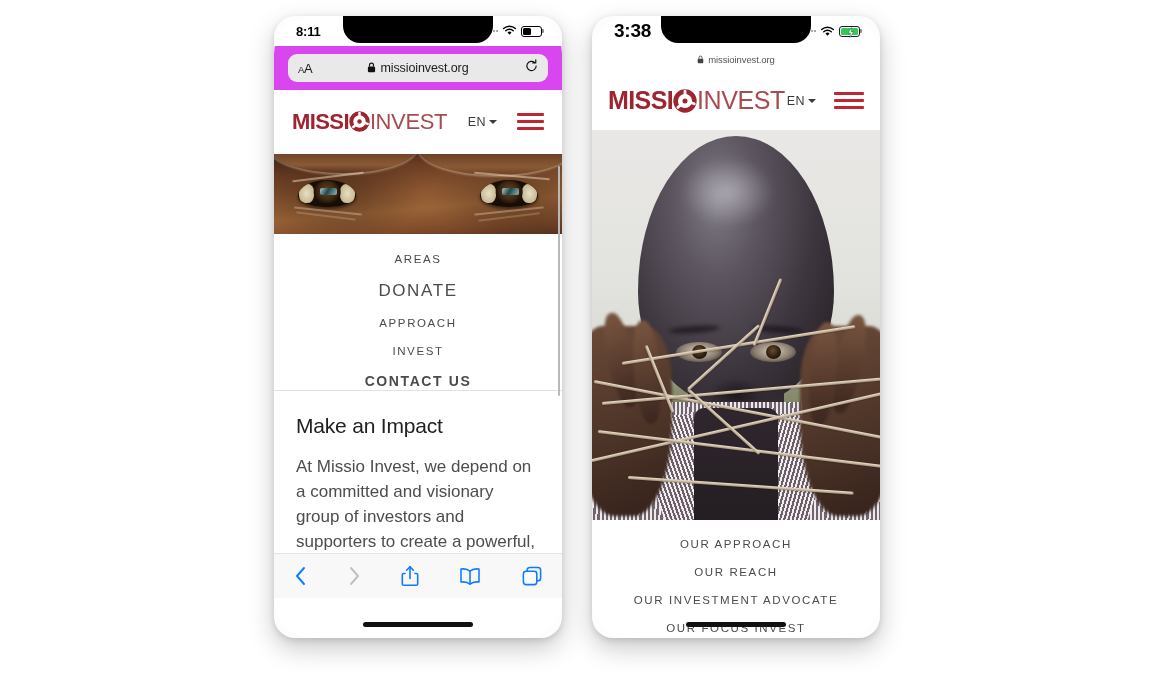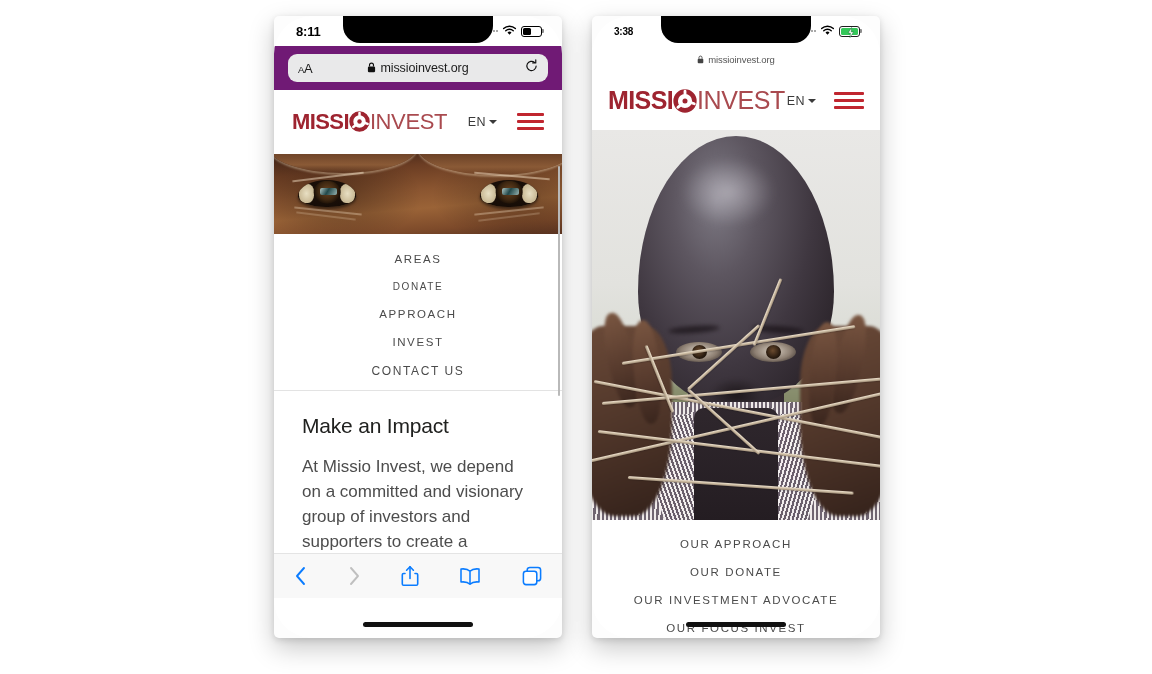--- a/index.html
+++ b/index.html
@@ -12,21 +12,21 @@
   .stage {
     position: relative;
     width: 1152px; height: 674px;
     background: #ffffff;
   }
 
   
   .phone {
     position: absolute;
     background: #fdfdfd;
-    border-radius: 5px;
+    border-radius: 21px;
     box-shadow: 0 10px 26px rgba(0,0,0,0.22), 0 2px 6px rgba(0,0,0,0.12);
     overflow: hidden;
   }
   .phone-inner {
     position: absolute;
     inset: 0;
     border-radius: 38px;
     overflow: hidden;
     background: #ffffff;
   }
@@ -64,21 +64,21 @@
     position:absolute; right:-3px; top:50%;
     transform: translateY(-50%);
     width:1.6px; height:4px; border-radius:0 1px 1px 0;
     background:rgba(0,0,0,0.45);
   }
   .batt .fill { position:absolute; left:1px; top:1px; bottom:1px; border-radius:1.5px; }
 
   
   .safari-urlbar {
     position: absolute; left:0; right:0;
-    background:#701a75;
+    background:#d946ef;
     display:flex; align-items:center;
     z-index: 20;
   }
   .url-pill {
     background:#e9e9ea;
     border-radius:9px;
     height:28px;
     flex:1;
     display:flex; align-items:center; justify-content:center;
     position:relative;
@@ -396,28 +396,28 @@
           <div class="crease" style="left:20px; top:56px; width:68px; transform:rotate(6deg); opacity:.7;"></div>
           <div class="crease" style="left:22px; top:61px; width:60px; transform:rotate(7deg); opacity:.45;"></div>
           <div class="crease" style="left:200px; top:21px; width:76px; transform:rotate(5deg);"></div>
           <div class="crease" style="left:200px; top:56px; width:70px; transform:rotate(-6deg); opacity:.7;"></div>
           <div class="crease" style="left:204px; top:62px; width:62px; transform:rotate(-7deg); opacity:.45;"></div>
         </div>
       </div>
 
       <div class="navlist" style="top:218px; height:152px; padding-top:19px;">
         <a style="font-size:11.5px; margin-bottom:16px;">AREAS</a>
-        <a style="font-size:10px; margin-bottom:16px;">DONATE</a>
+        <a style="font-size:17px; margin-bottom:16px;">DONATE</a>
         <a style="font-size:11.5px; margin-bottom:16px;">APPROACH</a>
         <a style="font-size:11.5px; margin-bottom:16px;">INVEST</a>
-        <a style="font-size:12px;">CONTACT US</a>
+        <a style="font-size:14px;font-weight:bold;">CONTACT US</a>
       </div>
       <div class="divider" style="top:374px;"></div>
 
-      <div class="article" style="top:390px; bottom:0; padding:0 28px;">
+      <div class="article" style="top:390px; bottom:0; padding:0 22px;">
         <h1 style="font-size:21px; padding-top:8px;">Make an Impact</h1>
         <p style="font-size:17px; line-height:25px;">At Missio Invest, we depend on a committed and visionary group of investors and supporters to create a powerful, sustainable impact in communities.</p>
       </div>
 
       <div class="scrollbar" style="right:2px; top:150px; height:230px;"></div>
 
       <div class="toolbar" style="bottom:40px; height:44px;">
         <span class="tb-btn">
           <svg width="13" height="20" viewBox="0 0 13 20">
               <path d="M10 2 L3 10 L10 18" stroke="#0a7cff" stroke-width="1.9" fill="none" stroke-linecap="round" stroke-linejoin="round"></path>
@@ -451,21 +451,21 @@
 
       <div class="home-ind" style="bottom:11px; width:110px; height:5px;"></div>
     </div>
   </div>
 
   <div class="phone" id="phoneR" style="left:592px; top:16px; width:288px; height:622px;">
     <div class="phone-inner">
 
       <div class="notch" style="width:150px; height:27px;"></div>
 
-      <div class="statusbar" style="height:30px; padding:0 20px 0 22px; font-size:10px;">
+      <div class="statusbar" style="height:30px; padding:0 20px 0 22px; font-size:19px;">
         <div class="sb-time">3:38</div>
         <div class="sb-right">
           <span class="dots">
             <i></i>
               <i></i>
               <i></i>
               <i></i>
           </span>
           <span class="wifi">
             <svg width="15" height="11" viewBox="0 0 16 12">
@@ -562,21 +562,21 @@
           <div class="string" style="left:36px;  top:346px; width:226px; transform:rotate(4deg);"></div>
           <div class="string" style="left:54px;  top:214px; width:72px;  transform:rotate(68deg);"></div>
           <div class="string" style="right:54px; top:214px; width:72px;  transform:rotate(-68deg);"></div>
           <div class="string" style="left:96px;  top:258px; width:96px;  transform:rotate(42deg);"></div>
           <div class="string" style="right:96px; top:258px; width:96px;  transform:rotate(-42deg);"></div>
         </div>
       </div>
 
       <div class="navlist" style="top:504px; bottom:0; padding-top:18px;">
         <a style="font-size:11.5px; margin-bottom:16px;">OUR APPROACH</a>
-        <a style="font-size:11.5px; margin-bottom:16px;">OUR DONATE</a>
+        <a style="font-size:11.5px; margin-bottom:16px;">OUR REACH</a>
         <a style="font-size:11.5px; margin-bottom:16px;">OUR INVESTMENT ADVOCATE</a>
         <a style="font-size:11.5px;">OUR FOCUS INVEST</a>
       </div>
 
       <div class="home-ind" style="bottom:11px; width:100px; height:5px;"></div>
     </div>
   </div>
 
 </div>
 

